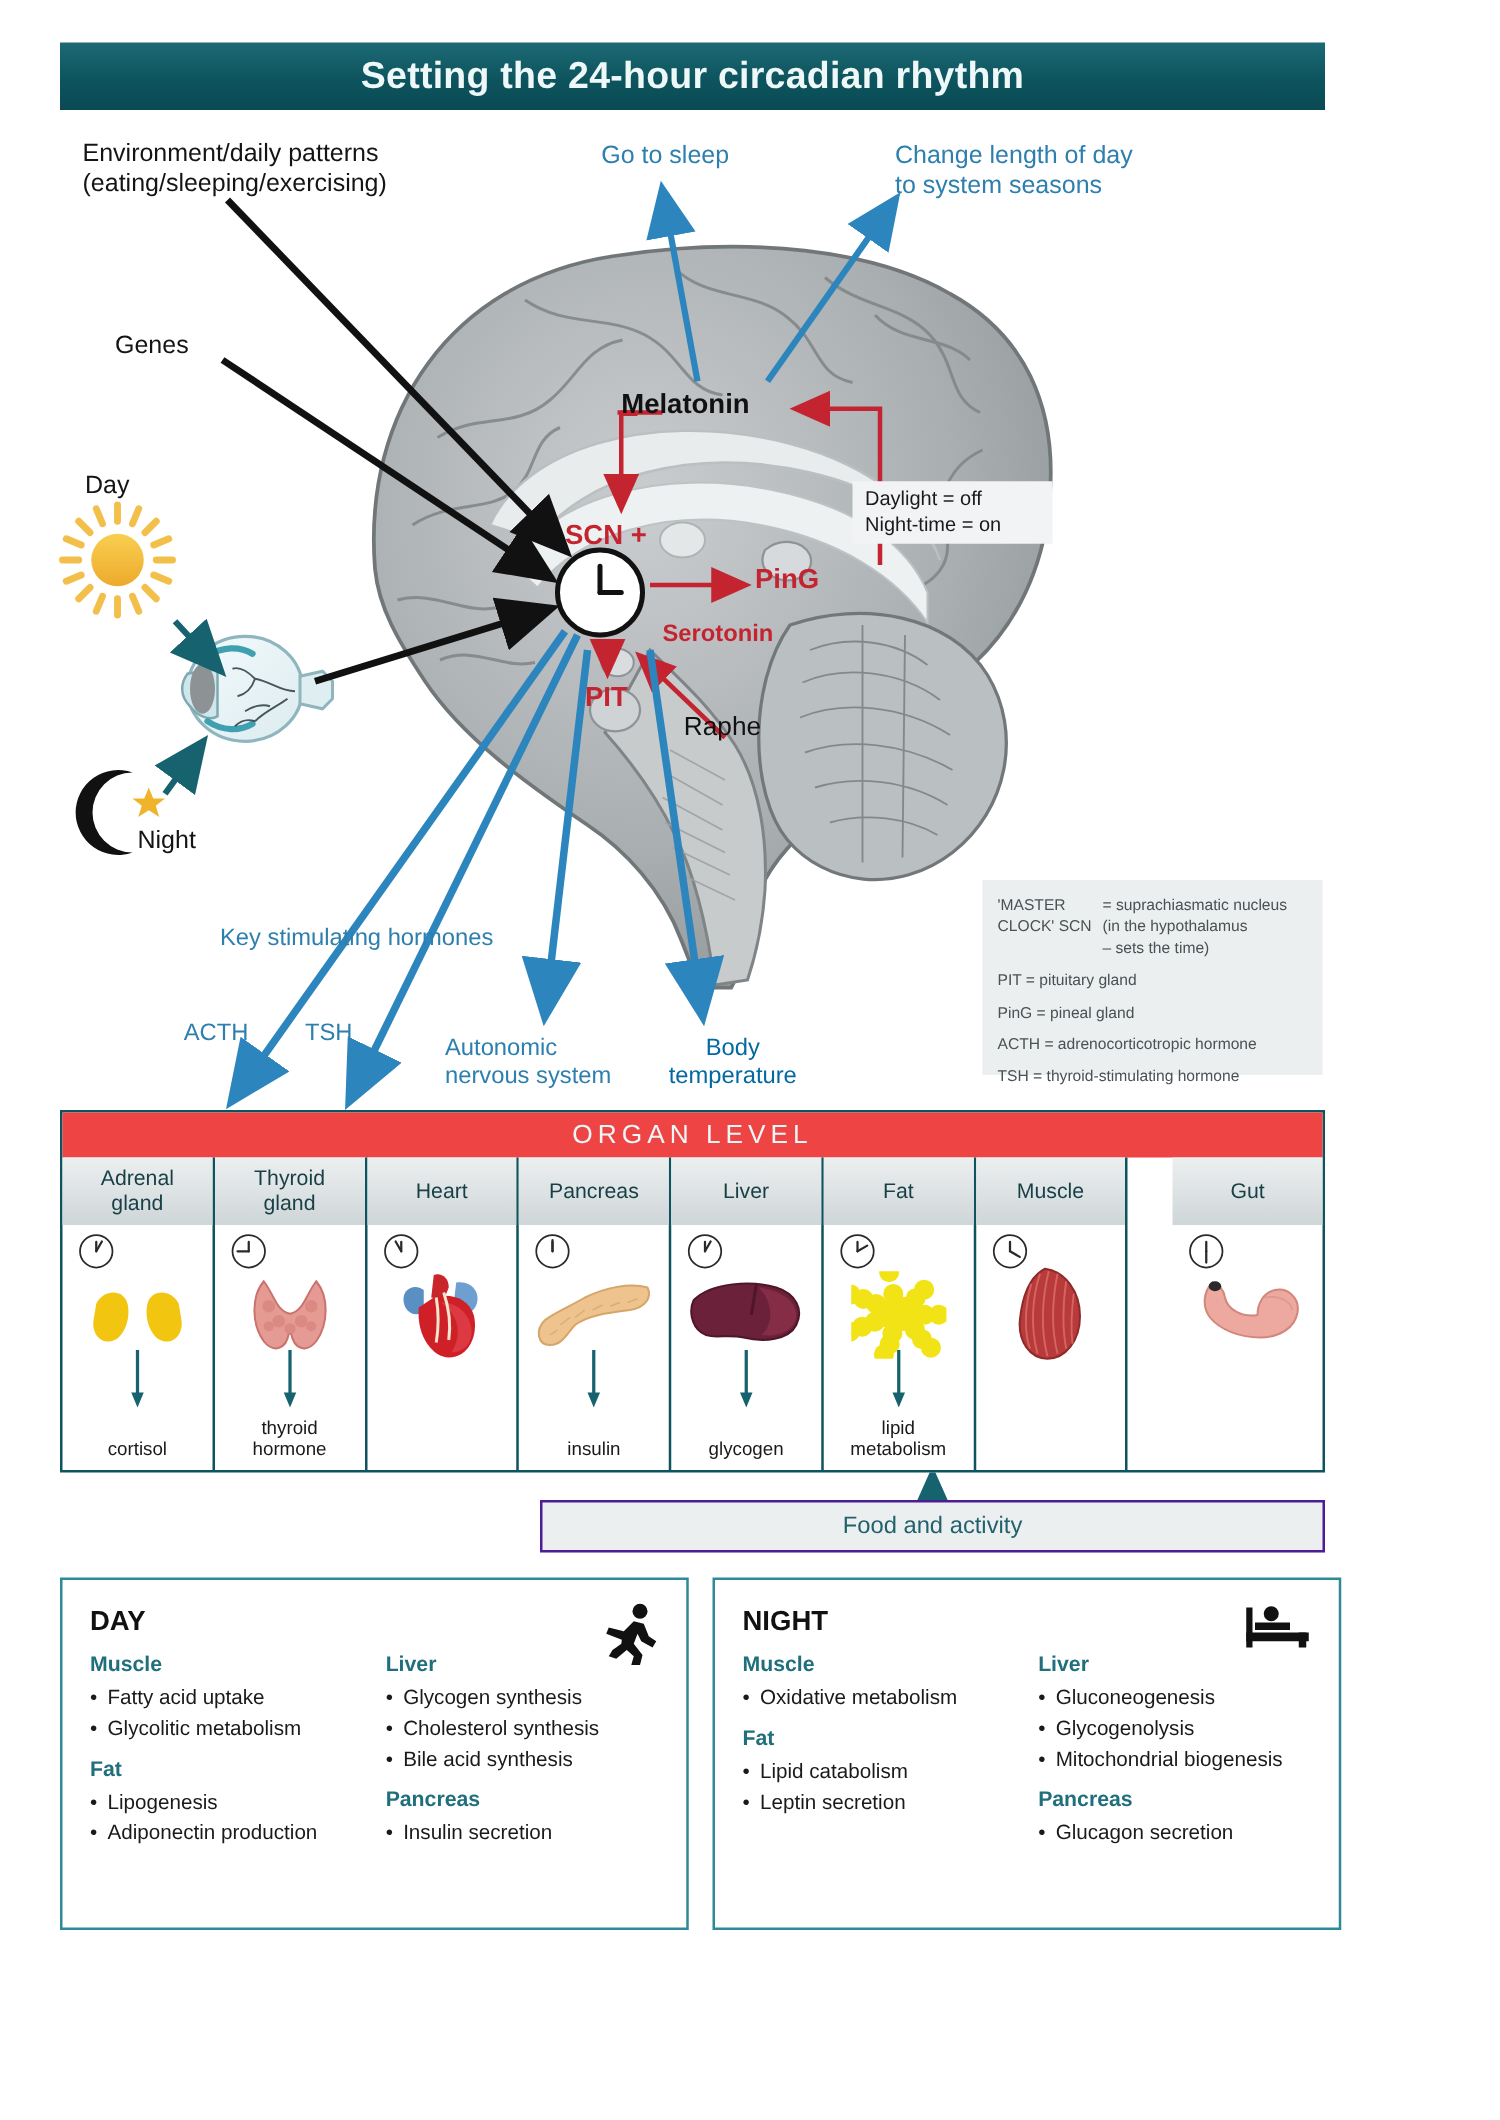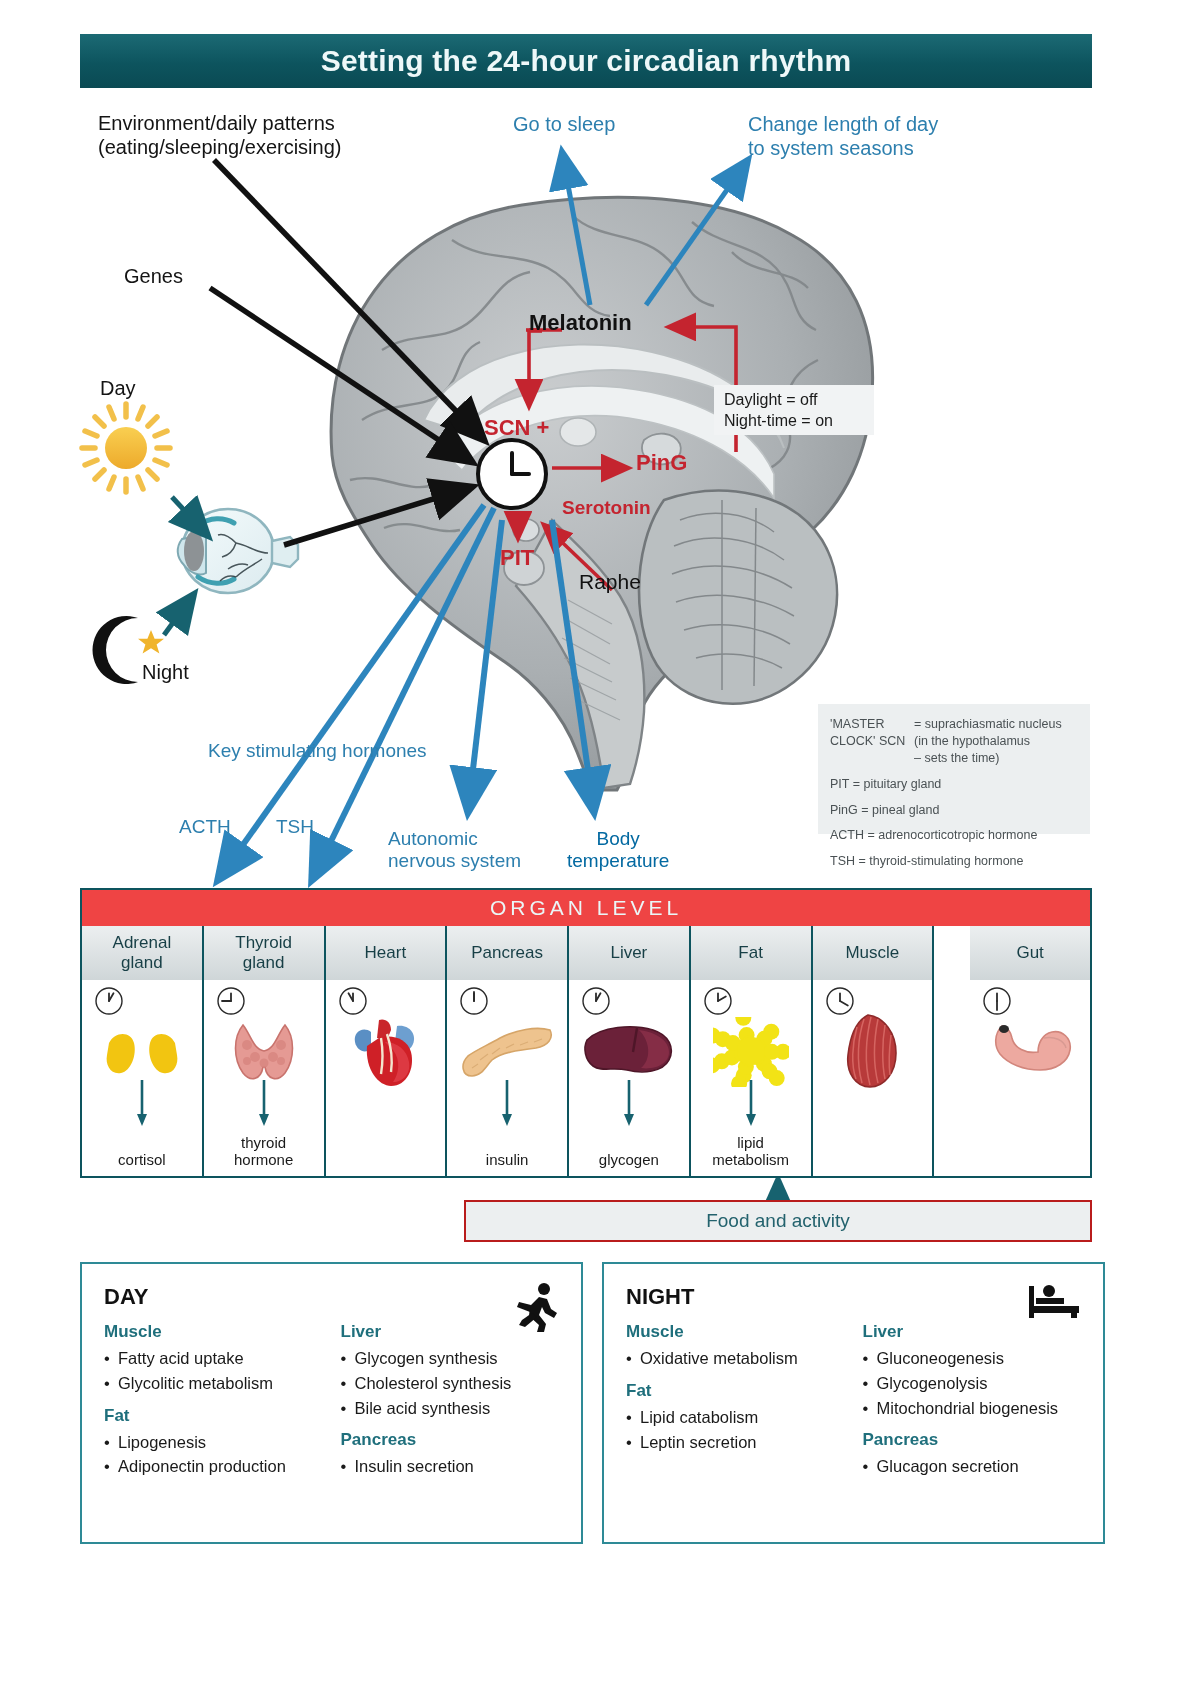--- a/index.html
+++ b/index.html
@@ -1,21 +1,21 @@
 <!DOCTYPE html>
 <html><head>
 <meta charset="utf-8">
 <style>
   * { box-sizing: border-box; }
   html, body { margin:0; padding:0; }
   body {
     width:1200px; height:1696px; position:relative; background:#ffffff;
     font-family:"Liberation Sans", sans-serif; color:#1a1a1a; overflow:hidden;
   }
-  .canvas { position:absolute; inset:0;margin-left:32px; }
+  .canvas { position:absolute; inset:0; }
   svg.layer { position:absolute; left:0; top:0; width:1200px; height:1696px; pointer-events:none; }
 
   
   #title-bar {
     position:absolute; left:48px; top:34px; width:1012px; height:54px;
     background:linear-gradient(180deg,#1c6a74 0%,#0d545e 55%,#0a4a53 100%);
     display:flex; align-items:center; justify-content:center;
   }
   #title-bar .t {
     color:#eef8f9; font-size:30px; font-weight:bold; letter-spacing:.2px;
@@ -46,21 +46,21 @@
 
   
   #daylight-box {
     position:absolute; left:682px; top:385px; width:160px; height:50px;
     background:#f1f3f4; display:flex; flex-direction:column; justify-content:center;
     padding-left:10px; font-size:16px; color:#1a1a1a; line-height:1.33;
   }
 
   
   #abbr-legend {
-    position:absolute; left:786px; top:704px; width:272px; height:130px;
+    position:absolute; left:786px; top:704px; width:272px; height:156px;
     background:#eceff0; padding:12px 12px 10px 12px;
     font-size:12.5px; color:#4a5154; line-height:1.35;
   }
   #abbr-legend .master { display:flex; gap:6px; }
   #abbr-legend .master .k { width:78px; flex:0 0 78px; }
   #abbr-legend .master .v { flex:1; }
   #abbr-legend .row { margin-top:9px; }
 
   
   #organ-panel {
@@ -91,21 +91,21 @@
   .organ-art { margin-top:30px; height:72px; display:flex; align-items:center; justify-content:center; }
   .organ-out {
     position:absolute; left:0; right:0; bottom:8px; text-align:center;
     font-size:15px; color:#1a1a1a; line-height:1.15;
   }
   .down-arrow { position:absolute; left:50%; bottom:48px; transform:translateX(-50%); }
 
   
   #food-bar {
     position:absolute; left:432px; top:1200px; width:628px; height:42px;
-    border:2px solid #b91c1c; background:#eceff0;
+    border:2px solid #4c1d95; background:#eceff0;
     display:flex; align-items:center; justify-content:center;
     font-size:19px; color:#23626d;
   }
 
   
   .dn-panel {
     position:absolute; top:1262px; width:503px; height:282px;
     border:2px solid #2e8a96; background:#fff; padding:20px 22px;
   }
   #day-panel   { left:48px; }

